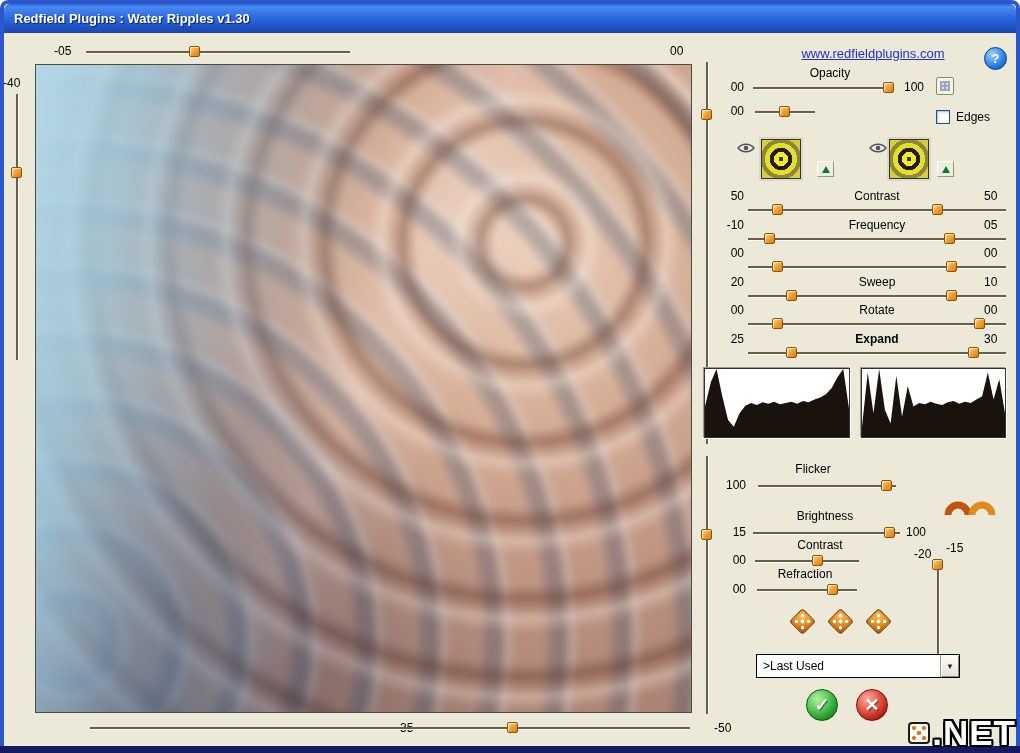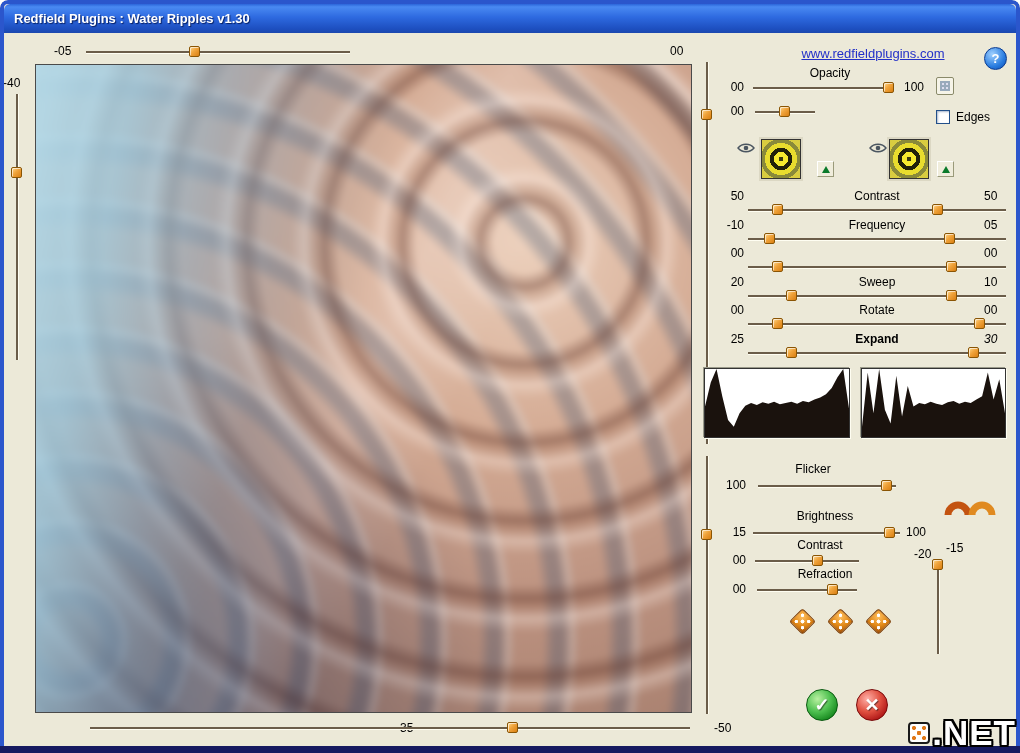--- a/index.html
+++ b/index.html
@@ -261,21 +261,21 @@
 
   <div class="lbl right" style="left:706px; top:303px; width:38px;">00</div>
   <div class="lbl center" style="left:748px; top:303px; width:258px;">Rotate</div>
   <div class="lbl" style="left:984px; top:303px;">00</div>
   <div class="track-h" style="left:748px; top:323px; width:258px;"></div>
   <div class="handle" style="left:772px; top:318px;"></div>
   <div class="handle" style="left:974px; top:318px;"></div>
 
   <div class="lbl right" style="left:706px; top:332px; width:38px;">25</div>
   <div class="lbl center" style="left:748px; top:332px; width:258px;font-weight:bold;">Expand</div>
-  <div class="lbl" style="left:984px; top:332px;font-style:italic;">30</div>
+  <div class="lbl" style="left:984px; top:332px;">30</div>
   <div class="track-h" style="left:748px; top:352px; width:258px;"></div>
   <div class="handle" style="left:786px; top:347px;"></div>
   <div class="handle" style="left:968px; top:347px;"></div>
 
   <div class="hist" style="left:704px; top:368px; width:146px; height:70px;">
     <svg viewBox="0 0 100 100" preserveAspectRatio="none">
         <polygon points="0,100 0.0,55.0 4.0,20.0 8.0,0.0 12.0,40.0 16.0,75.0 20.0,85.0 24.0,65.0 28.0,54.0 32.0,50.0 36.0,53.0 40.0,49.0 44.0,51.0 48.0,48.0 52.0,52.0 56.0,50.0 60.0,48.0 64.0,51.0 68.0,47.0 72.0,49.0 76.0,45.0 80.0,42.0 84.0,37.0 88.0,28.0 92.0,12.0 96.0,0.0 100.0,58.0 100,100" fill="#1a120d"></polygon>
       </svg>
   </div>
   <div class="hist" style="left:861px; top:368px; width:145px; height:70px;">
@@ -302,29 +302,33 @@
 
   <div class="lbl center" style="left:755px; top:538px; width:130px;">Contrast</div>
   <div class="lbl right" style="left:718px; top:553px; width:28px;">00</div>
   <div class="track-h" style="left:755px; top:560px; width:104px;"></div>
   <div class="handle" style="left:812px; top:555px;"></div>
   <div class="lbl" style="left:914px; top:547px;">-20</div>
   <div class="lbl" style="left:946px; top:541px;">-15</div>
   <div class="track-v" style="left:937px; top:560px; height:94px;"></div>
   <div class="handle" style="left:932px; top:559px;"></div>
 
-  <div class="lbl center" style="left:760px; top:567px; width:130px;">Refraction</div>
+  <div class="lbl center" style="left:740px; top:567px; width:130px;">Refraction</div>
   <div class="lbl right" style="left:718px; top:582px; width:28px;">00</div>
   <div class="track-h" style="left:757px; top:589px; width:100px;"></div>
   <div class="handle" style="left:827px; top:584px;"></div>
 
   <div class="die" style="left:793px; top:612px;"></div>
   <div class="die" style="left:831px; top:612px;"></div>
   <div class="die" style="left:869px; top:612px;"></div>
 
+  <div class="combo">
+    <span class="combo-text">&gt;Last Used</span>
+    <span class="combo-arrow">▼</span>
+  </div>
 
   <div class="round-btn ok" style="left:806px; top:689px;">✓</div>
   <div class="round-btn cancel" style="left:856px; top:689px;">✕</div>
 
   <div class="lbl" style="left:396px; top:721px;">-35</div>
   <div class="track-h" style="left:90px; top:727px; width:600px;"></div>
   <div class="handle" style="left:507px; top:722px;"></div>
   <div class="lbl" style="left:714px; top:721px;">-50</div>
 
   <div class="watermark">

